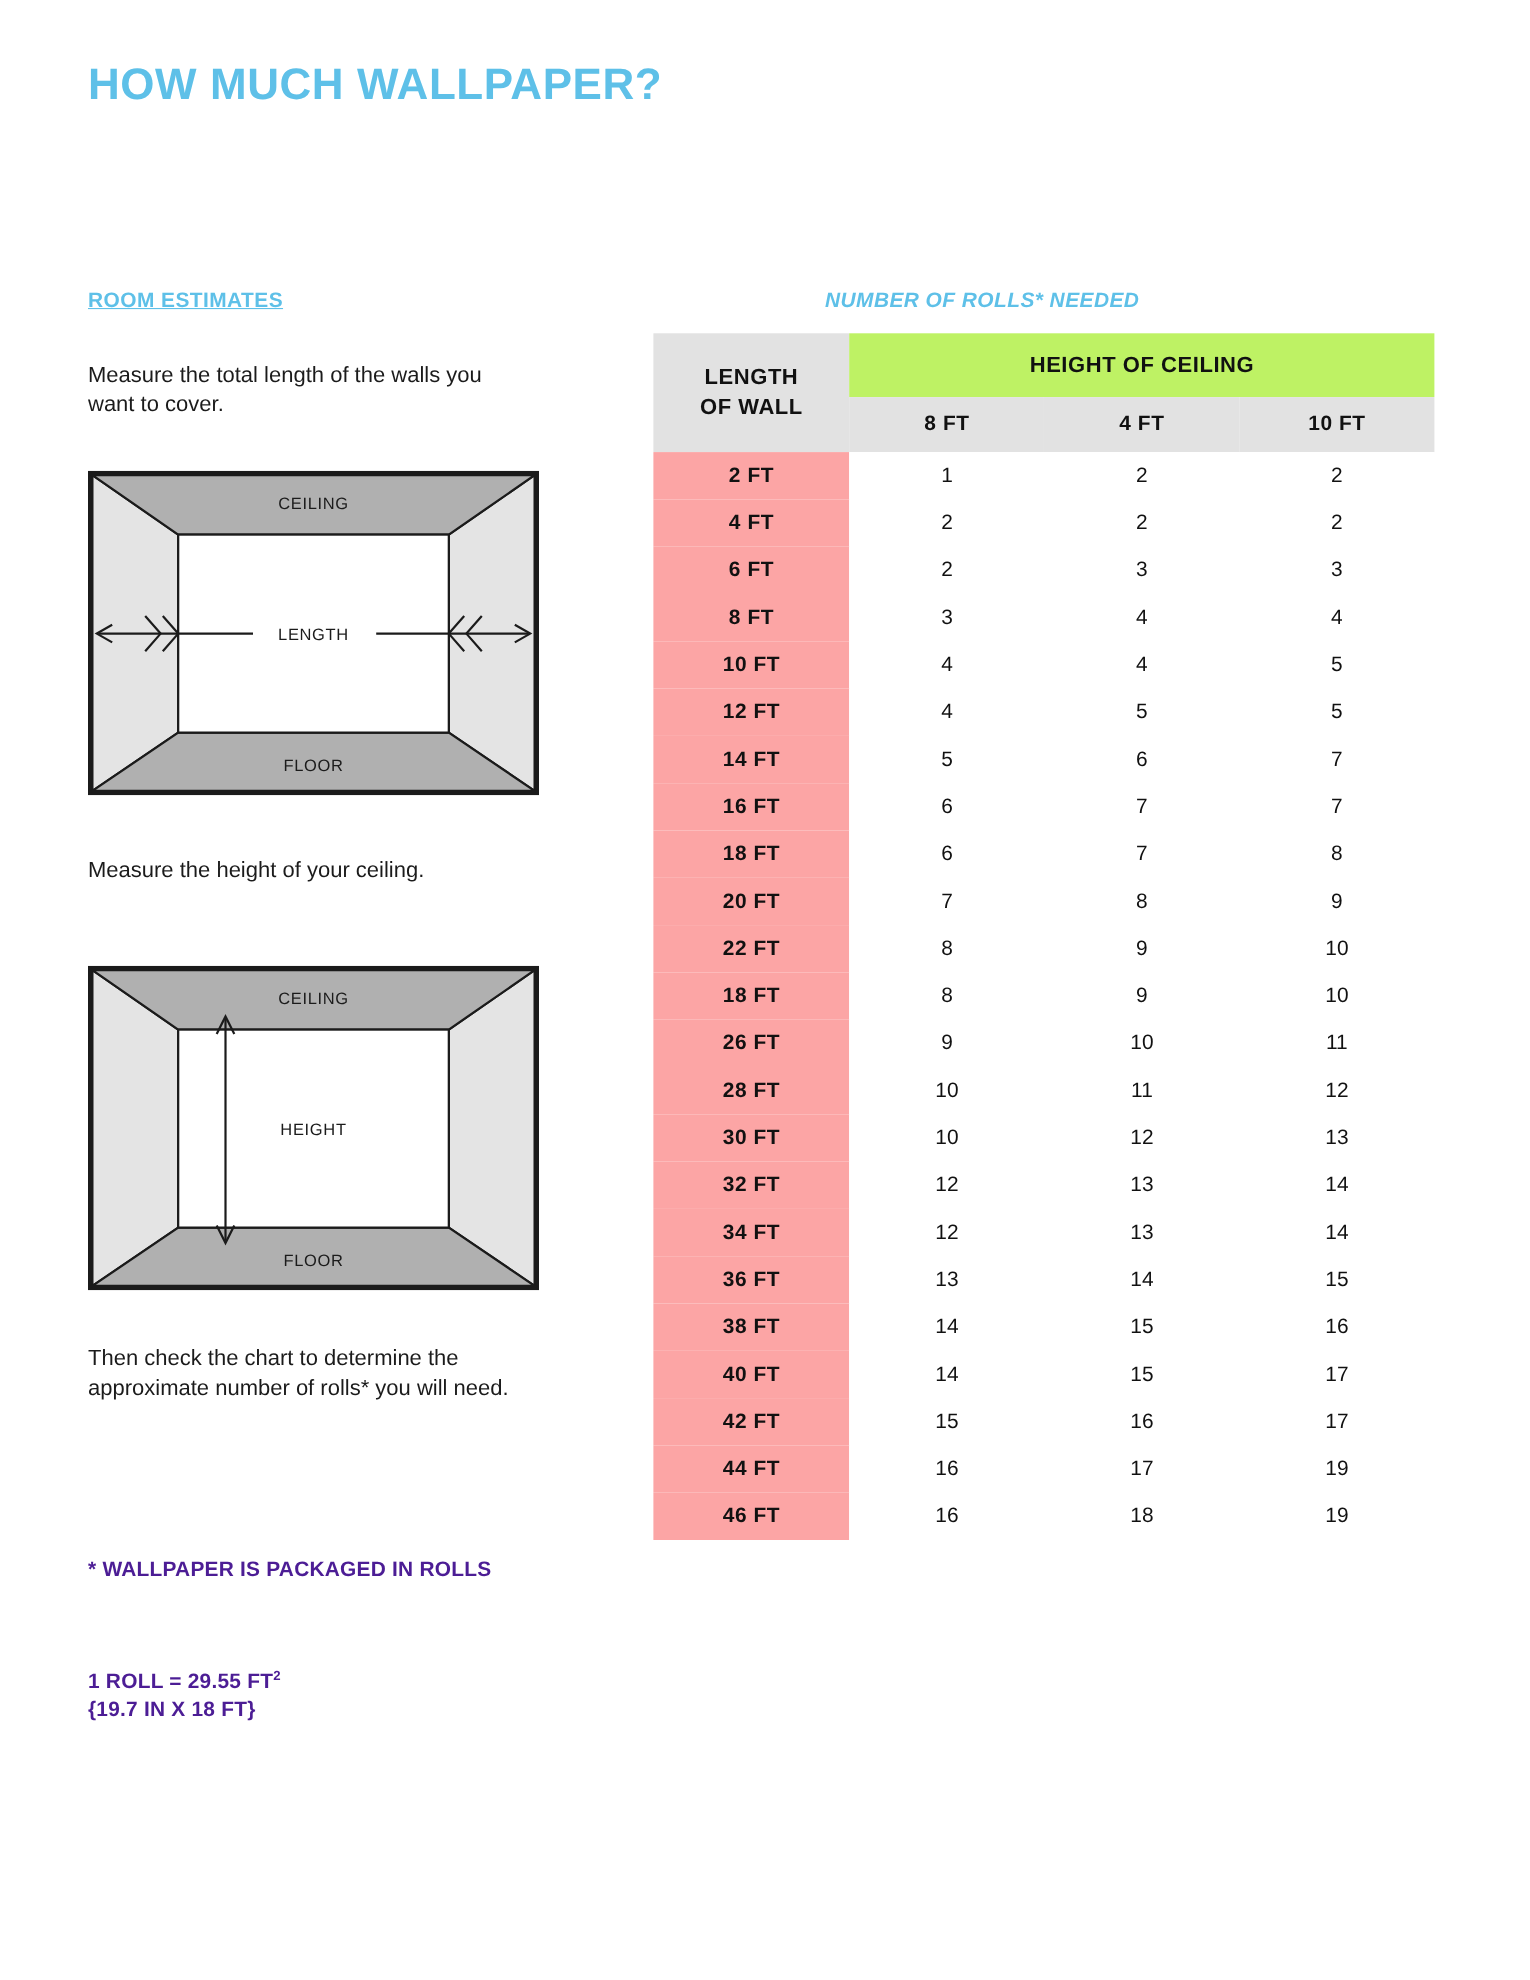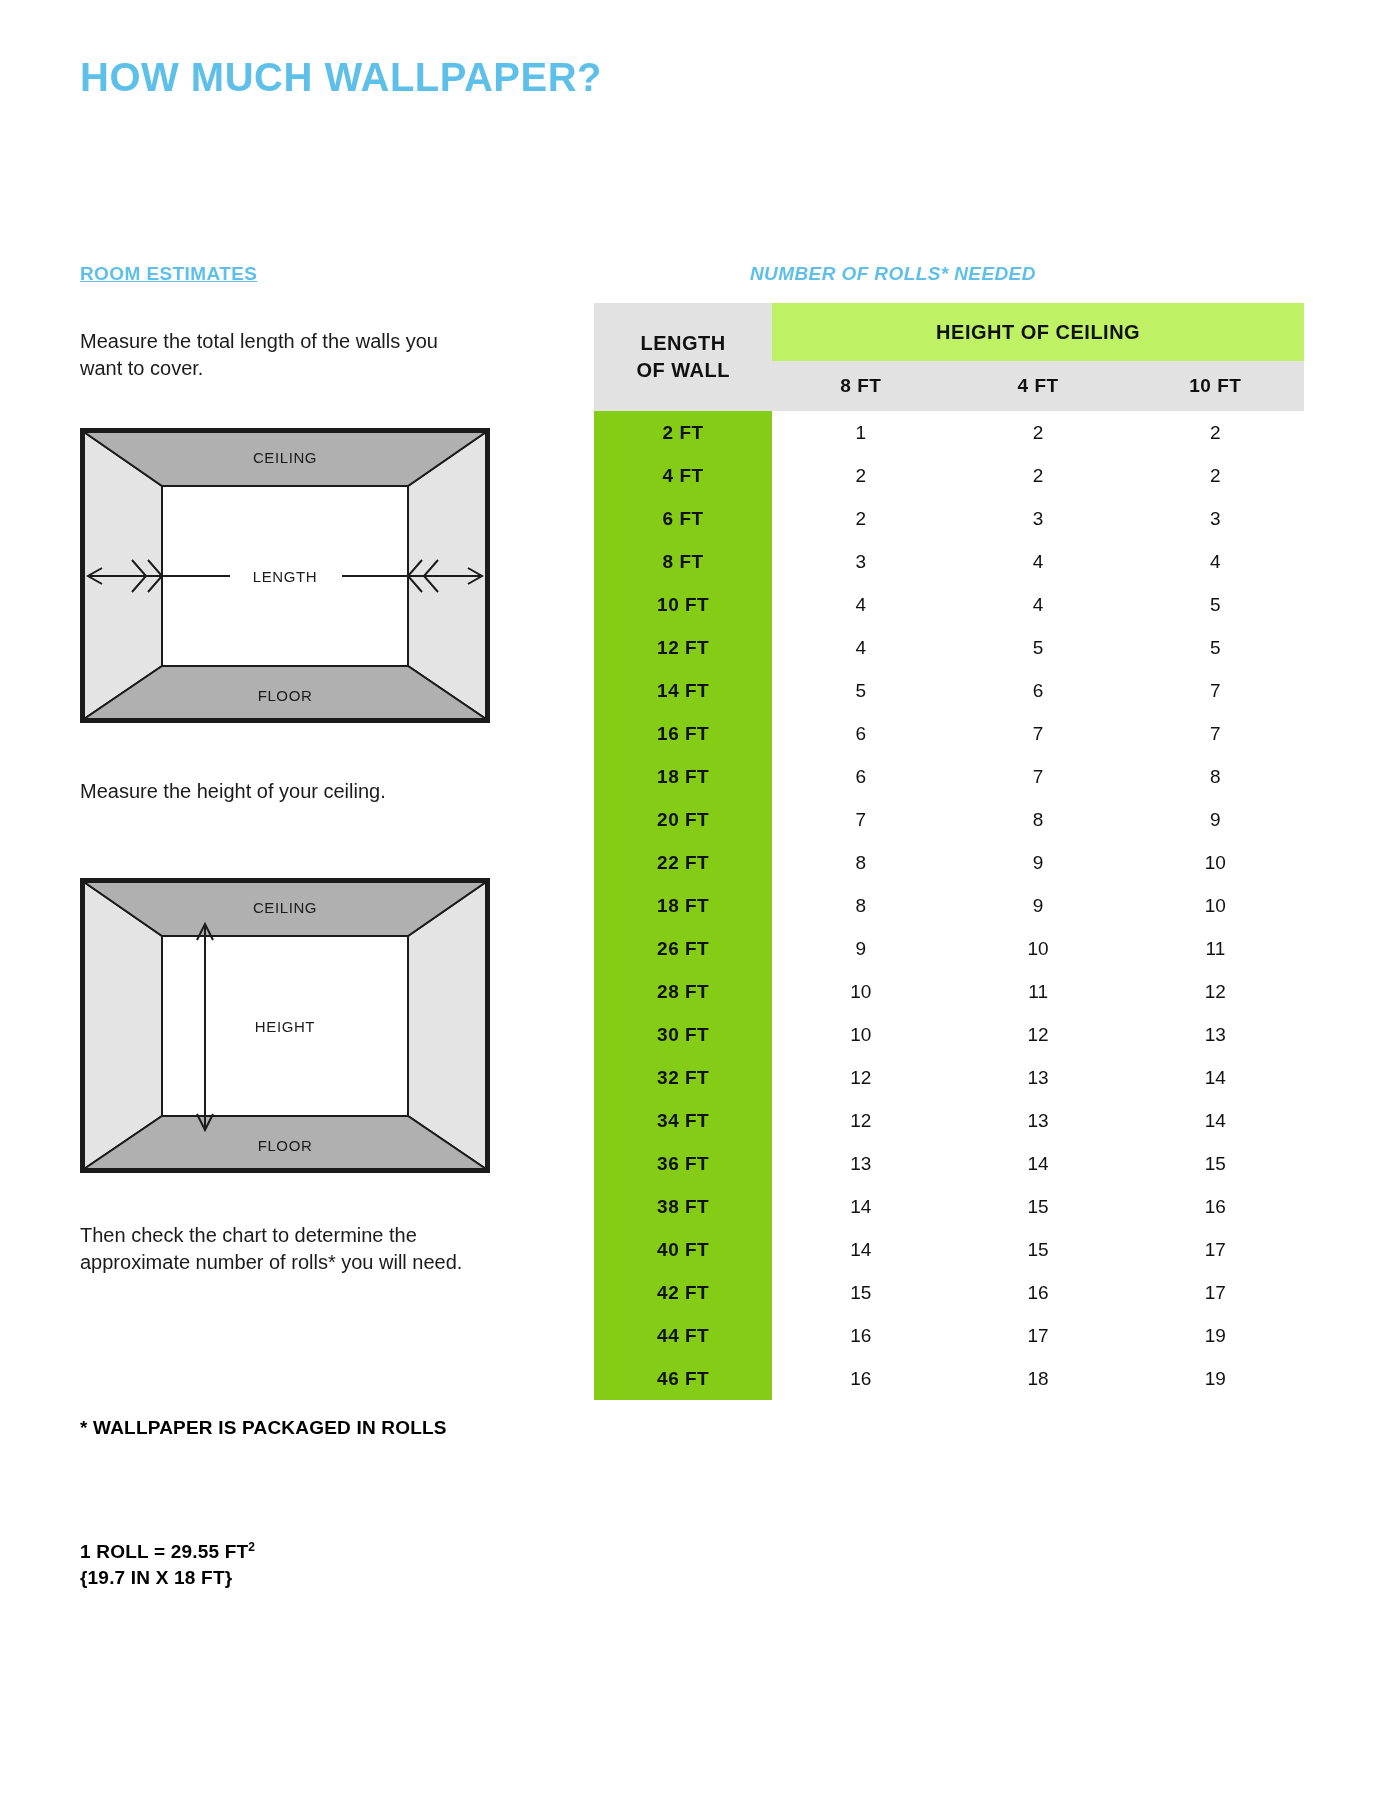--- a/index.html
+++ b/index.html
@@ -58,25 +58,25 @@
   }
   #instruction-1 { left: 80px; top: 328px; width: 360px; }
   #instruction-2 { left: 80px; top: 778px; width: 360px; }
   #instruction-3 { left: 80px; top: 1222px; width: 400px; }
 
   .bold-note {
     position: absolute;
     font-size: 19px;
     font-weight: bold;
     line-height: 26px;
-    color: #000000;
+    color: #4c1d95;
     letter-spacing: 0.2px;
   }
   #footnote-rolls { left: 80px; top: 1415px; width: 400px; }
-  #footnote-size  { left: 80px; top: 1510px; width: 400px; margin-top: 24px; }
+  #footnote-size  { left: 80px; top: 1510px; width: 400px; }
   #footnote-size sup { font-size: 12px; }
 
   
   .room-diagram {
     position: absolute;
     width: 410px;
     height: 295px;
   }
   #diagram-length { left: 80px; top: 428px; }
   #diagram-height { left: 80px; top: 878px; }
@@ -135,21 +135,21 @@
     color: #111;
     letter-spacing: 0.5px;
     height: 50px;
     border-bottom: 5px solid #1b1b1b;
     border-left: 1px solid #1b1b1b;
     width: 177px;
   }
   .hdr-sub:first-of-type { border-left: 0; }
 
   .row-label {
-    background: #84cc16;
+    background: #fca5a5;
     font-size: 19px;
     font-weight: bold;
     text-align: center;
     color: #111;
     letter-spacing: 0.5px;
     height: 43px;
     border-right: 5px solid #1b1b1b;
     border-bottom: 1px solid #1b1b1b;
   }
   .row-cell {

